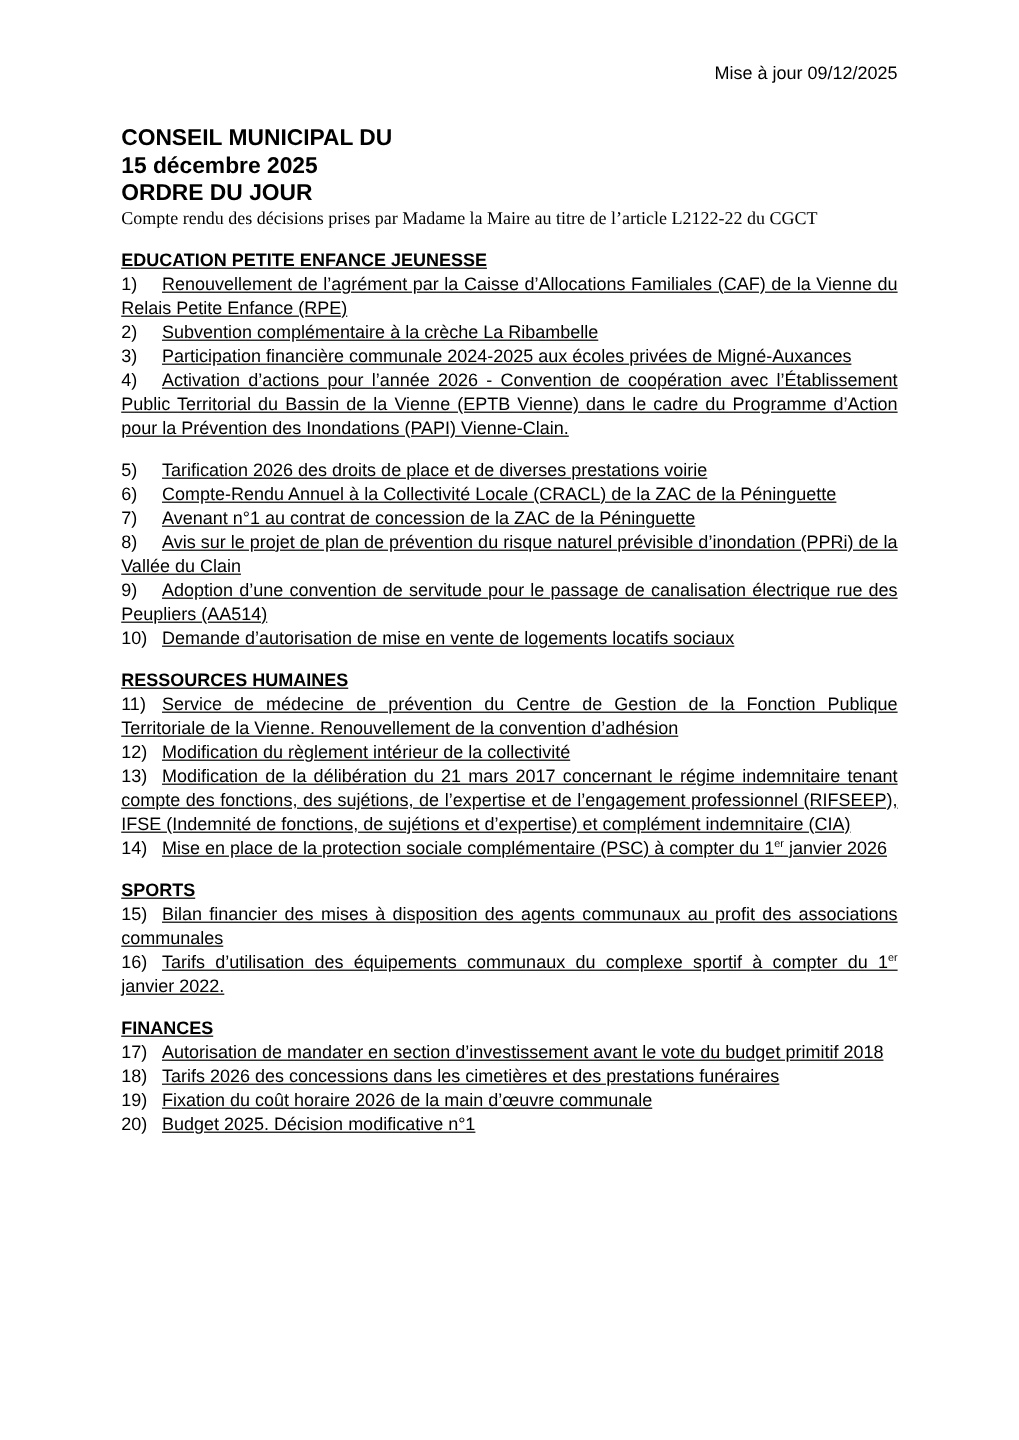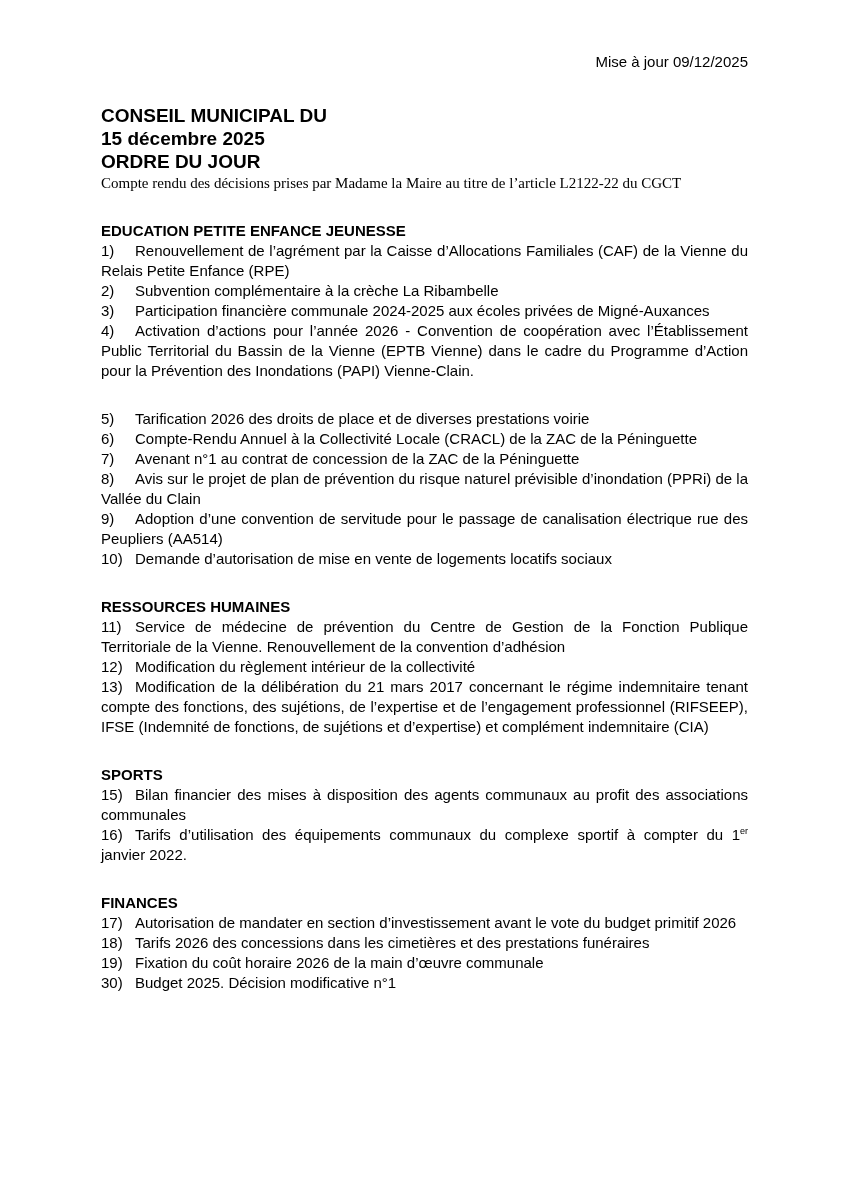--- a/index.html
+++ b/index.html
@@ -33,21 +33,21 @@
   .intro {
     margin: 38px 0 0 0;
     font-family: Liberation Serif, serif;
   }
   .intro, .item {
     font-size: 15px;
     line-height: 20px;
     text-align: justify;
     margin: 0;
   }
-  .agenda-section { margin-top: 28px; }
+  .agenda-section { margin-top: 15px; text-decoration: underline; }
   .section-heading {
     margin: 0;
     font-size: 15px;
     line-height: 20px;
     font-weight: 700;
   }
   .num {
     display: inline-block;
     min-width: 34px;
   }
@@ -87,29 +87,30 @@
     <p class="item"><span class="num">8)</span><span>Avis sur le projet de plan de prévention du risque naturel prévisible d’inondation (PPRi) de la Vallée du Clain</span></p>
     <p class="item"><span class="num">9)</span><span>Adoption d’une convention de servitude pour le passage de canalisation électrique rue des Peupliers (AA514)</span></p>
     <p class="item"><span class="num">10)</span><span>Demande d’autorisation de mise en vente de logements locatifs sociaux</span></p>
   </section>
 
   <section class="agenda-section">
     <h2 class="section-heading">RESSOURCES HUMAINES</h2>
     <p class="item"><span class="num">11)</span><span>Service de médecine de prévention du Centre de Gestion de la Fonction Publique Territoriale de la Vienne. Renouvellement de la convention d’adhésion</span></p>
     <p class="item"><span class="num">12)</span><span>Modification du règlement intérieur de la collectivité</span></p>
     <p class="item"><span class="num">13)</span><span>Modification de la délibération du 21 mars 2017 concernant le régime indemnitaire tenant compte des fonctions, des sujétions, de l’expertise et de l’engagement professionnel (RIFSEEP), IFSE (Indemnité de fonctions, de sujétions et d’expertise) et complément indemnitaire (CIA)</span></p>
+    <p class="item"><span class="num">14)</span><span>Mise en place de la protection sociale complémentaire (PSC) à compter du 1</span><sup>er</sup><span> janvier 2026</span></p>
   </section>
 
   <section class="agenda-section">
     <h2 class="section-heading">SPORTS</h2>
     <p class="item"><span class="num">15)</span><span>Bilan financier des mises à disposition des agents communaux au profit des associations communales</span></p>
     <p class="item"><span class="num">16)</span><span>Tarifs d’utilisation des équipements communaux du complexe sportif à compter du 1</span><sup>er</sup><span> janvier 2022.</span></p>
   </section>
 
   <section class="agenda-section">
     <h2 class="section-heading">FINANCES</h2>
-    <p class="item"><span class="num">17)</span><span>Autorisation de mandater en section d’investissement avant le vote du budget primitif 2026</span></p>
+    <p class="item"><span class="num">17)</span><span>Autorisation de mandater en section d’investissement avant le vote du budget primitif 2018</span></p>
     <p class="item"><span class="num">18)</span><span>Tarifs 2026 des concessions dans les cimetières et des prestations funéraires</span></p>
     <p class="item"><span class="num">19)</span><span>Fixation du coût horaire 2026 de la main d’œuvre communale</span></p>
-    <p class="item"><span class="num">30)</span><span>Budget 2025. Décision modificative n°1</span></p>
+    <p class="item"><span class="num">20)</span><span>Budget 2025. Décision modificative n°1</span></p>
   </section>
 
 </div>
 
 </body></html>

